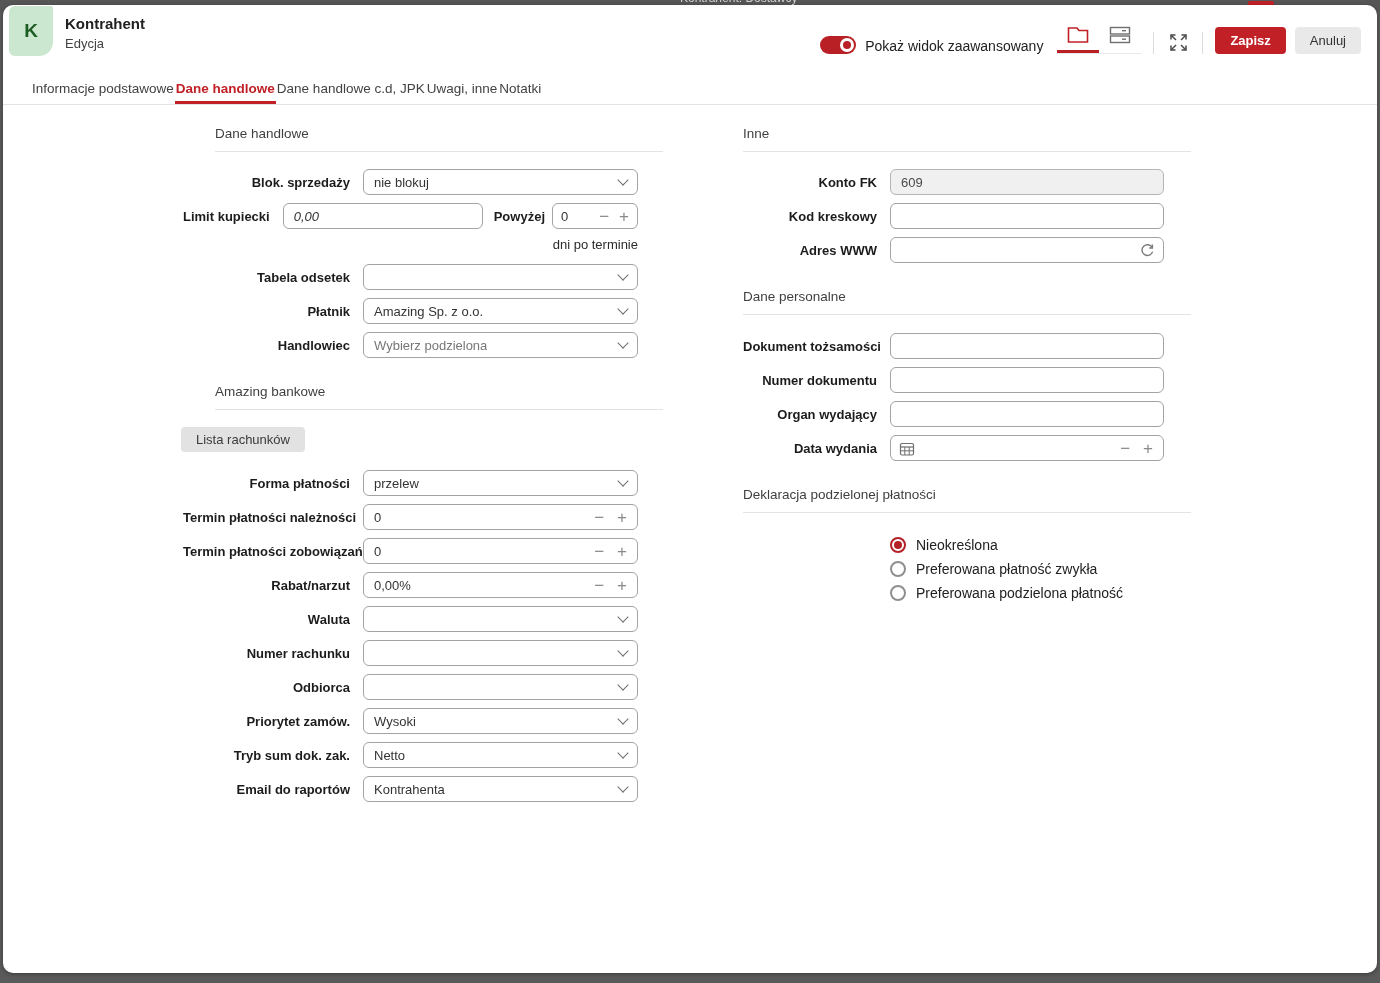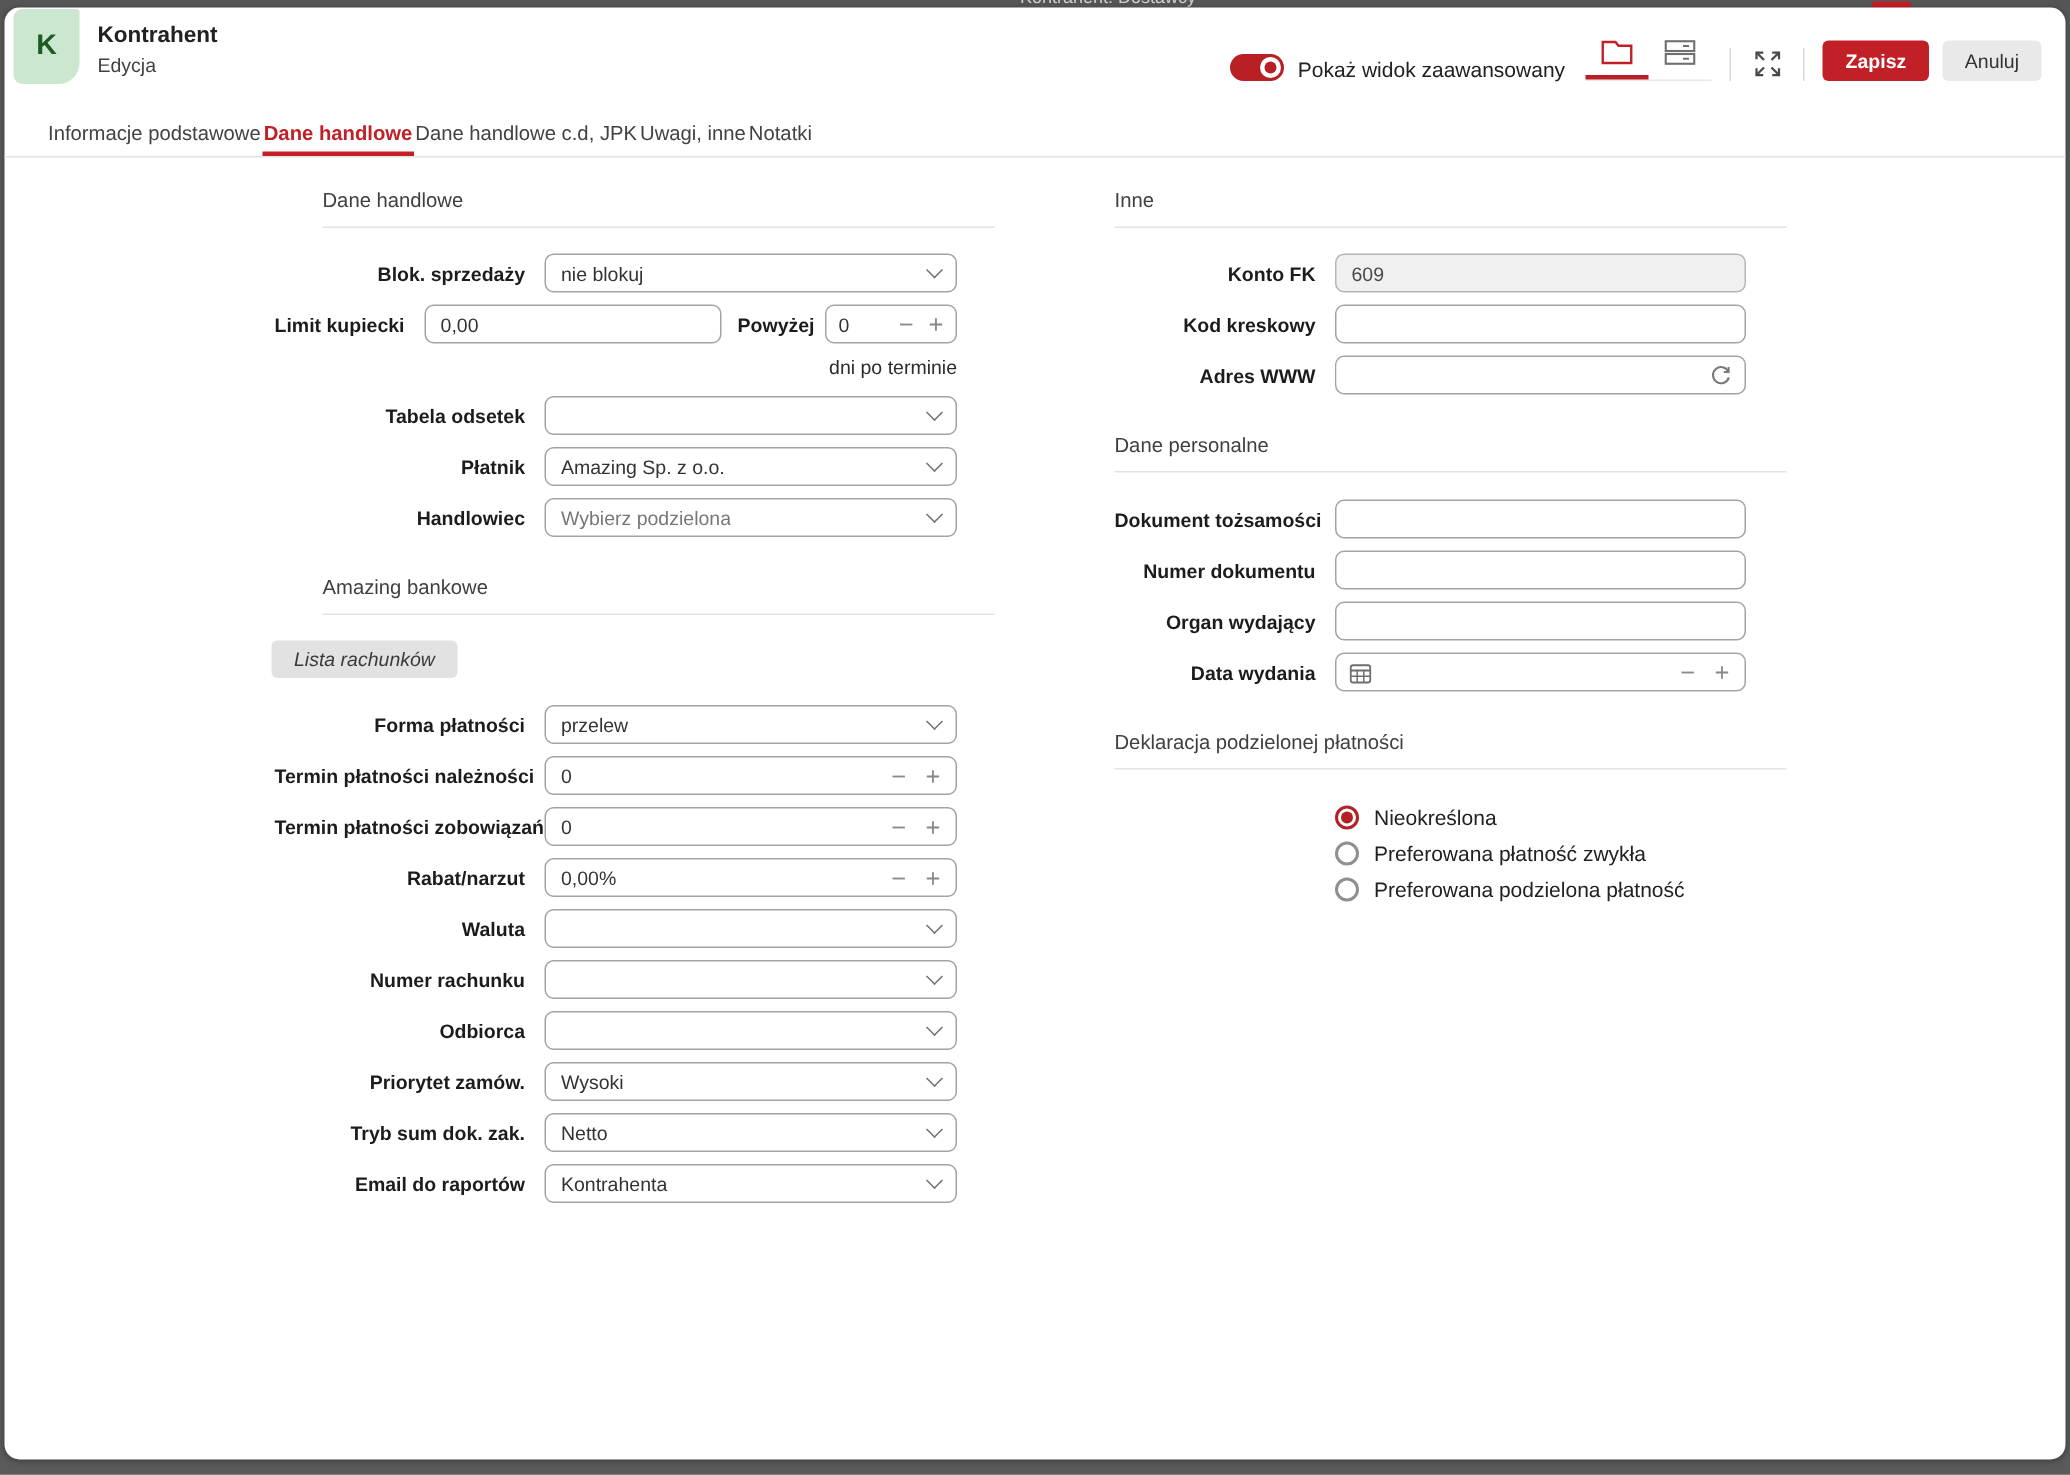--- a/index.html
+++ b/index.html
@@ -77,29 +77,29 @@
 
   .tinput { padding:0 10px; font-family:"Liberation Sans", sans-serif; outline:none; }
   input.ctrl::placeholder { color:#888; }
   .tinput[disabled] { background:#f0f0f0; border-color:#b5b5b5; color:#4a4a4a; }
 
   .stepper { padding:0 10px; cursor:text; }
   .stepper .val { flex:1; }
   .stepper .minus, .stepper .plus { color:#8a8a8a; font-size:17px; line-height:1; cursor:pointer; }
   .stepper .minus { margin-right:13px; }
 
-  .limit-input { width:117px; margin-right:11px; padding:0 10px; }
+  .limit-input { width:117px; margin-right:11px; padding:0 10px;font-style:italic; }
   .plabel { font-size:13px; font-weight:bold; color:#1c1c1c; margin-right:7px; }
   .mini-stepper { width:98px; padding:0 8px; }
   .mini-stepper .minus { margin-right:10px; }
 
   .hint { font-size:13px; color:#2b2b2b; text-align:right; width:455px; margin:5px 0 12px; }
 
   .gray-btn { height:25px; background:#e2e2e2; border:none; border-radius:4px; font-size:13px;
-    color:#3a3a3a; padding:0 15px; margin-left:-2px; font-family:"Liberation Sans", sans-serif; cursor:pointer;font-style:italic; }
+    color:#3a3a3a; padding:0 15px; margin-left:-2px; font-family:"Liberation Sans", sans-serif; cursor:pointer; }
 
   .icon-in-left  { position:absolute; left:8px; top:5px; }
   .icon-in-right { position:absolute; right:8px; top:5px; cursor:pointer; }
   .rel { position:relative; }
   .pad-icon { padding-left:32px; }
 
   .radio-group { margin-left:147px; margin-top:20px; }
   .radio-row { display:flex; align-items:center; height:24px; cursor:pointer; }
   .radio { width:16px; height:16px; border-radius:50%; border:2px solid #8f8f8f; background:#fff;
     margin-right:10px; position:relative; flex:none; }

